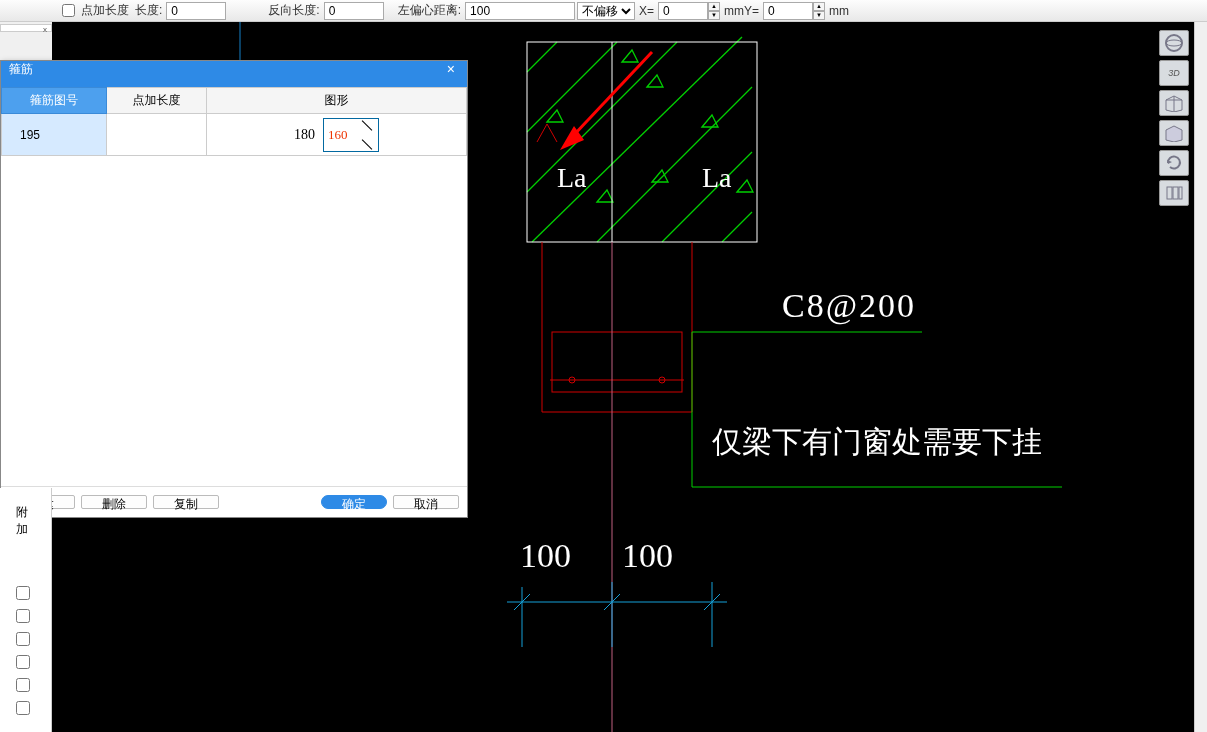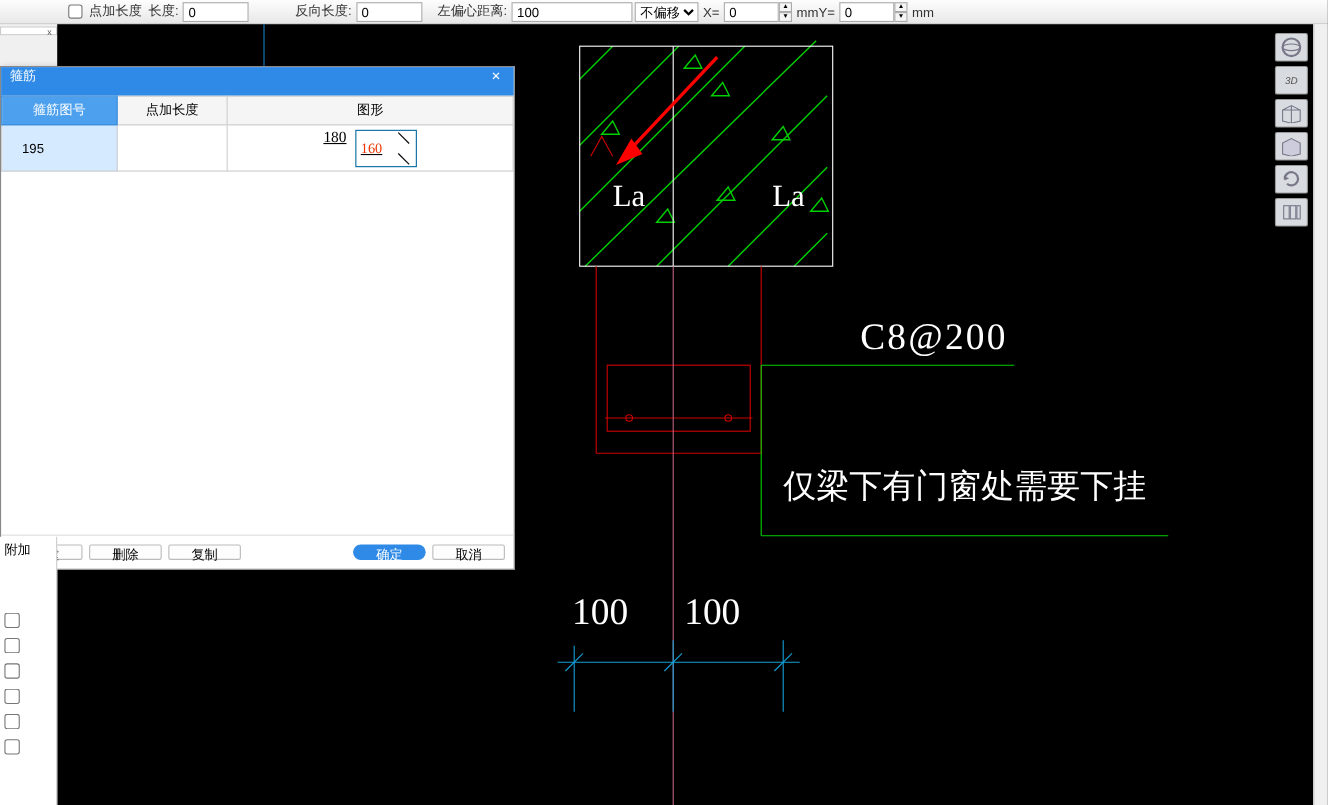--- a/index.html
+++ b/index.html
@@ -15,21 +15,21 @@
 .top-toolbar .field-zp { width: 110px; }
 .top-toolbar select { height: 18px; border: 1px solid #aaa; font-size: 12px; background: #fff; }
 .top-toolbar .spin { display: inline-flex; align-items: center; }
 .top-toolbar .spin input { width: 50px; }
 .top-toolbar .spin-btns { display: inline-flex; flex-direction: column; height: 18px; }
 .top-toolbar .spin-btns span { width: 12px; height: 9px; border: 1px solid #aaa; font-size: 6px; line-height: 7px; text-align: center; background: #f5f5f5; cursor: pointer; }
 .mm { font-size: 12px; color: #333; margin: 0 4px; }
 
 
 .left-close { position: absolute; top: 24px; left: 0; width: 52px; height: 8px; background: #fff; border: 1px solid #ccc; font-size: 8px; text-align: right; padding-right: 4px; color: #555; }
-.left-panel { position: absolute; top: 488px; left: 0; width: 52px; bottom: 0; background: #fff; border-right: 1px solid #ccc; padding: 4px; }
+.left-panel { position: absolute; top: 488px; left: 0; width: 52px; bottom: 0; background: #fff; border-right: 1px solid #ccc; padding: 16px; }
 .left-panel .fj-label { font-size: 12px; margin-bottom: 12px; }
 .left-panel .chk-row { margin: 6px 0; }
 .left-panel input[type="checkbox"] { width: 14px; height: 14px; border-radius: 3px; }
 
 
 .canvas { position: absolute; top: 22px; left: 52px; right: 13px; bottom: 0; background: #000; }
 .canvas svg { width: 100%; height: 100%; }
 
 
 .right-tools { position: absolute; top: 30px; right: 15px; width: 36px; display: flex; flex-direction: column; gap: 4px; align-items: center; font-style: italic; }
@@ -39,21 +39,21 @@
 
 .dialog { position: absolute; top: 60px; left: 0; width: 468px; background: #fff; border: 1px solid #888; box-shadow: 2px 2px 6px rgba(0,0,0,.3); }
 .dialog-title { height: 26px; background: #2e8ae6; color: #fff; display: flex; padding: 0 8px; font-size: 12px; justify-content: space-between; }
 .dialog-close { cursor: pointer; font-size: 14px; padding: 0 4px; }
 .grid { width: 100%; border-collapse: collapse; }
 .grid th { background: #f5f5f5; border: 1px solid #ccc; font-weight: normal; font-size: 12px; padding: 4px 0; }
 .grid th.active { background: #4da0ee; color: #fff; border: 1px solid #3a8ad8; }
 .grid td { border: 1px solid #ccc; font-size: 12px; padding: 0; height: 42px; text-align: center; vertical-align: middle; }
 .grid td.sel { background: #d6eaff; text-align: left; padding-left: 18px; }
 .grid-body { height: 330px; }
-.shape-cell { display: flex; justify-content: center; gap: 8px; text-decoration: underline; }
+.shape-cell { display: flex; align-items: center; justify-content: center; gap: 8px; }
 .shape-cell .dim { font-size: 14px; font-family: serif; }
 .shape-box { width: 56px; height: 34px; border: 1px solid #0369a1; position: relative; display: flex; align-items: center; padding-left: 4px; }
 .shape-box .red { color: #e30; font-size: 13px; font-family: serif; }
 .shape-box::before, .shape-box::after { content: ""; position: absolute; right: 4px; width: 14px; height: 1px; background: #000; transform: rotate(45deg); }
 .shape-box::before { top: 6px; }
 .shape-box::after { bottom: 6px; }
 .dialog-buttons { display: flex; gap: 6px; padding: 8px; border-top: 1px solid #ddd; }
 .btn { flex: 0 0 auto; border: 1px solid #bbb; background: #fdfdfd; height: 14px; padding: 0 20px; font-size: 12px; cursor: pointer; border-radius: 2px; }
 .btn.primary { background: #2e8ae6; color: #fff; border-color: #2e8ae6; border-radius: 11px; }
 .spacer { flex: 1; }

